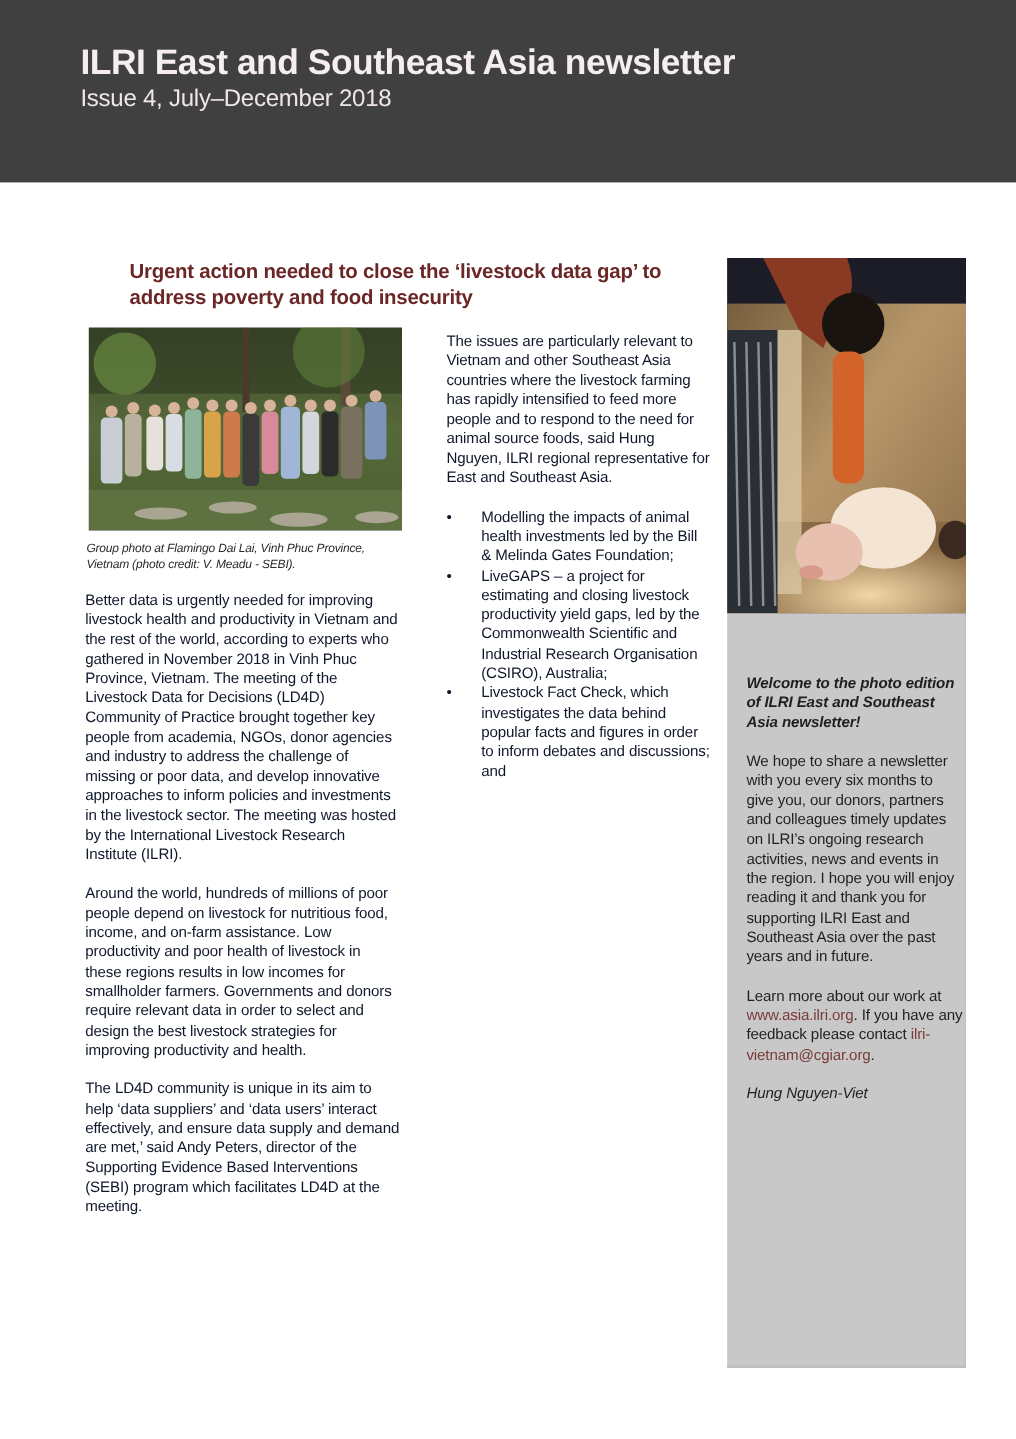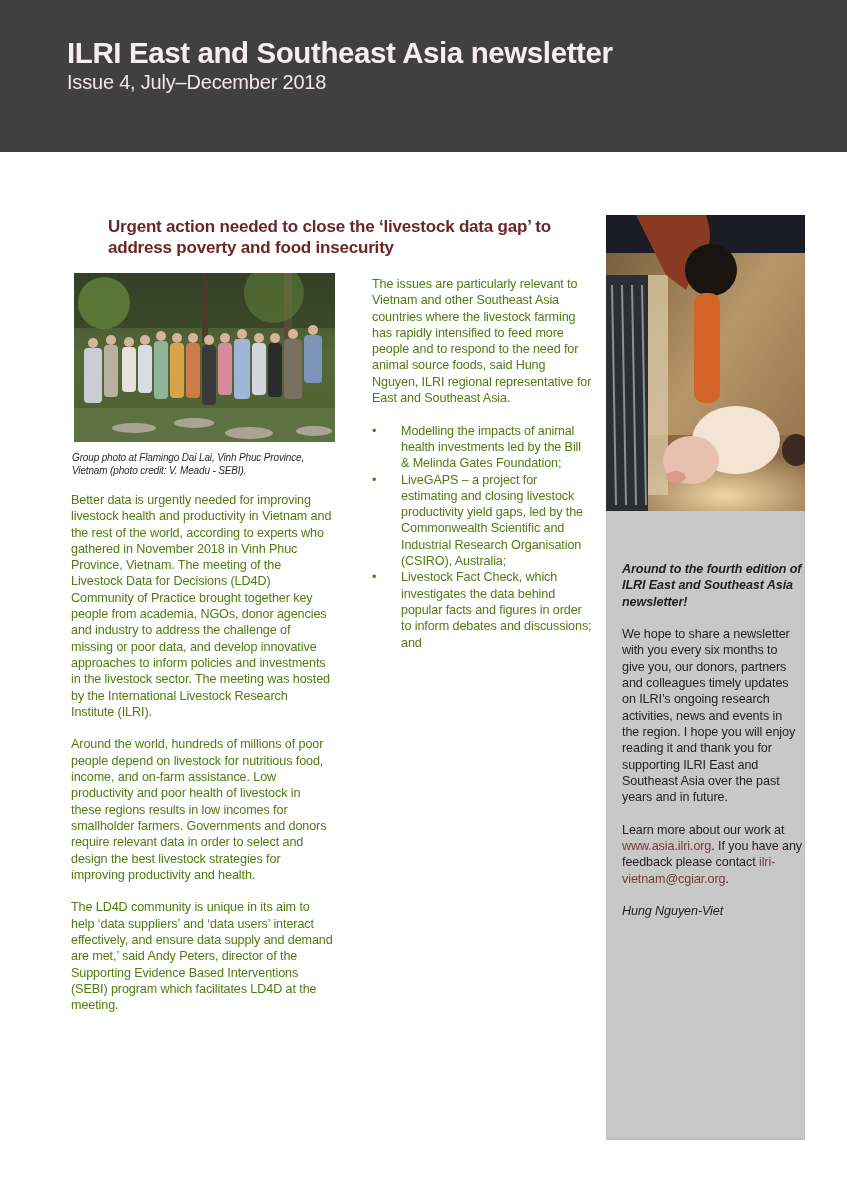--- a/index.html
+++ b/index.html
@@ -9,21 +9,21 @@
   .masthead { position: absolute; left: 0; top: 0; width: 847px; height: 152px; background: #404040; }
   .masthead .title { position: absolute; left: 67px; top: 36px; color: #f6eeee; font-size: 29.5px; letter-spacing: -0.4px; white-space: nowrap; }
   .masthead .issue { position: absolute; left: 67px; top: 71px; color: #f1e6e6; font-size: 20px; letter-spacing: -0.2px; white-space: nowrap; }
 
   .headline { position: absolute; left: 68px; top: 216px; width: 470px; color: #6b2626; font-size: 17px; line-height: 21px; letter-spacing: -0.2px; margin-left: 40px; }
 
   .photo-group { position: absolute; left: 74px; top: 273px; width: 261px; height: 169px; overflow: hidden; background: #2f3a22; }
   .photo-group svg { display: block; }
   .caption { position: absolute; left: 72px; top: 451px; width: 265px; font-style: italic; font-size: 10px; line-height: 13px; color: #2a2a2a; letter-spacing: -0.15px; }
 
-  .col { position: absolute; font-size: 12.6px; line-height: 16.3px; color: #4d7c0f; letter-spacing: -0.1px; }
+  .col { position: absolute; font-size: 12.6px; line-height: 16.3px; color: #0f172a; letter-spacing: -0.1px; }
   .col p { margin-bottom: 16.3px; }
   .col-left { left: 71px; top: 492px; width: 262px; }
   .col-mid { left: 372px; top: 276px; width: 220px; }
 
   .bullets { list-style: none; margin-bottom: 14px; }
   .bullets li { position: relative; padding-left: 29px; }
   .bullets li::before { content: "•"; position: absolute; left: 0; top: 0; }
 
   .sidebar { position: absolute; left: 606px; top: 215px; width: 199px; height: 925px; background: #c8c8c8; border-right: 1px solid #bdbdbd; border-bottom: 2px solid #bdbdbd; }
   .sidebar .photo-pig { position: absolute; left: 0; top: 0; width: 199px; height: 296px; overflow: hidden; background: #3a2a1c; }
@@ -143,18 +143,18 @@
       <path d="M30 0 L100 0 Q110 30 95 40 L80 75 L60 60 Z" fill="#8a3a22"></path>
       <circle cx="105" cy="55" r="26" fill="#1a1410"></circle>
       <rect x="88" y="78" width="26" height="110" rx="10" fill="#d4632a"></rect>
       <ellipse cx="130" cy="225" rx="44" ry="34" fill="#f4e4d4"></ellipse>
       <ellipse cx="85" cy="245" rx="28" ry="24" fill="#e8c0b0"></ellipse>
       <ellipse cx="70" cy="262" rx="10" ry="6" fill="#d89a8a"></ellipse>
       <ellipse cx="190" cy="235" rx="14" ry="16" fill="#3a2a22"></ellipse>
     </svg>
   </div>
   <div class="sb-text">
-    <p class="sb-welcome">Around to the fourth edition of ILRI East and Southeast Asia newsletter!</p>
+    <p class="sb-welcome">Welcome to the photo edition of ILRI East and Southeast Asia newsletter!</p>
     <p>We hope to share a newsletter with you every six months to give you, our donors, partners and colleagues timely updates on ILRI’s ongoing research activities, news and events in the region. I hope you will enjoy reading it and thank you for supporting ILRI East and Southeast Asia over the past years and in future.</p>
     <p><span>Learn more about our work at </span><span class="sb-link">www.asia.ilri.org</span><span>. If you have any feedback please contact </span><span class="sb-link">ilri-vietnam@cgiar.org</span><span>.</span></p>
     <div class="sb-name">Hung Nguyen-Viet</div>
   </div>
 </aside>
 
 </body></html>

